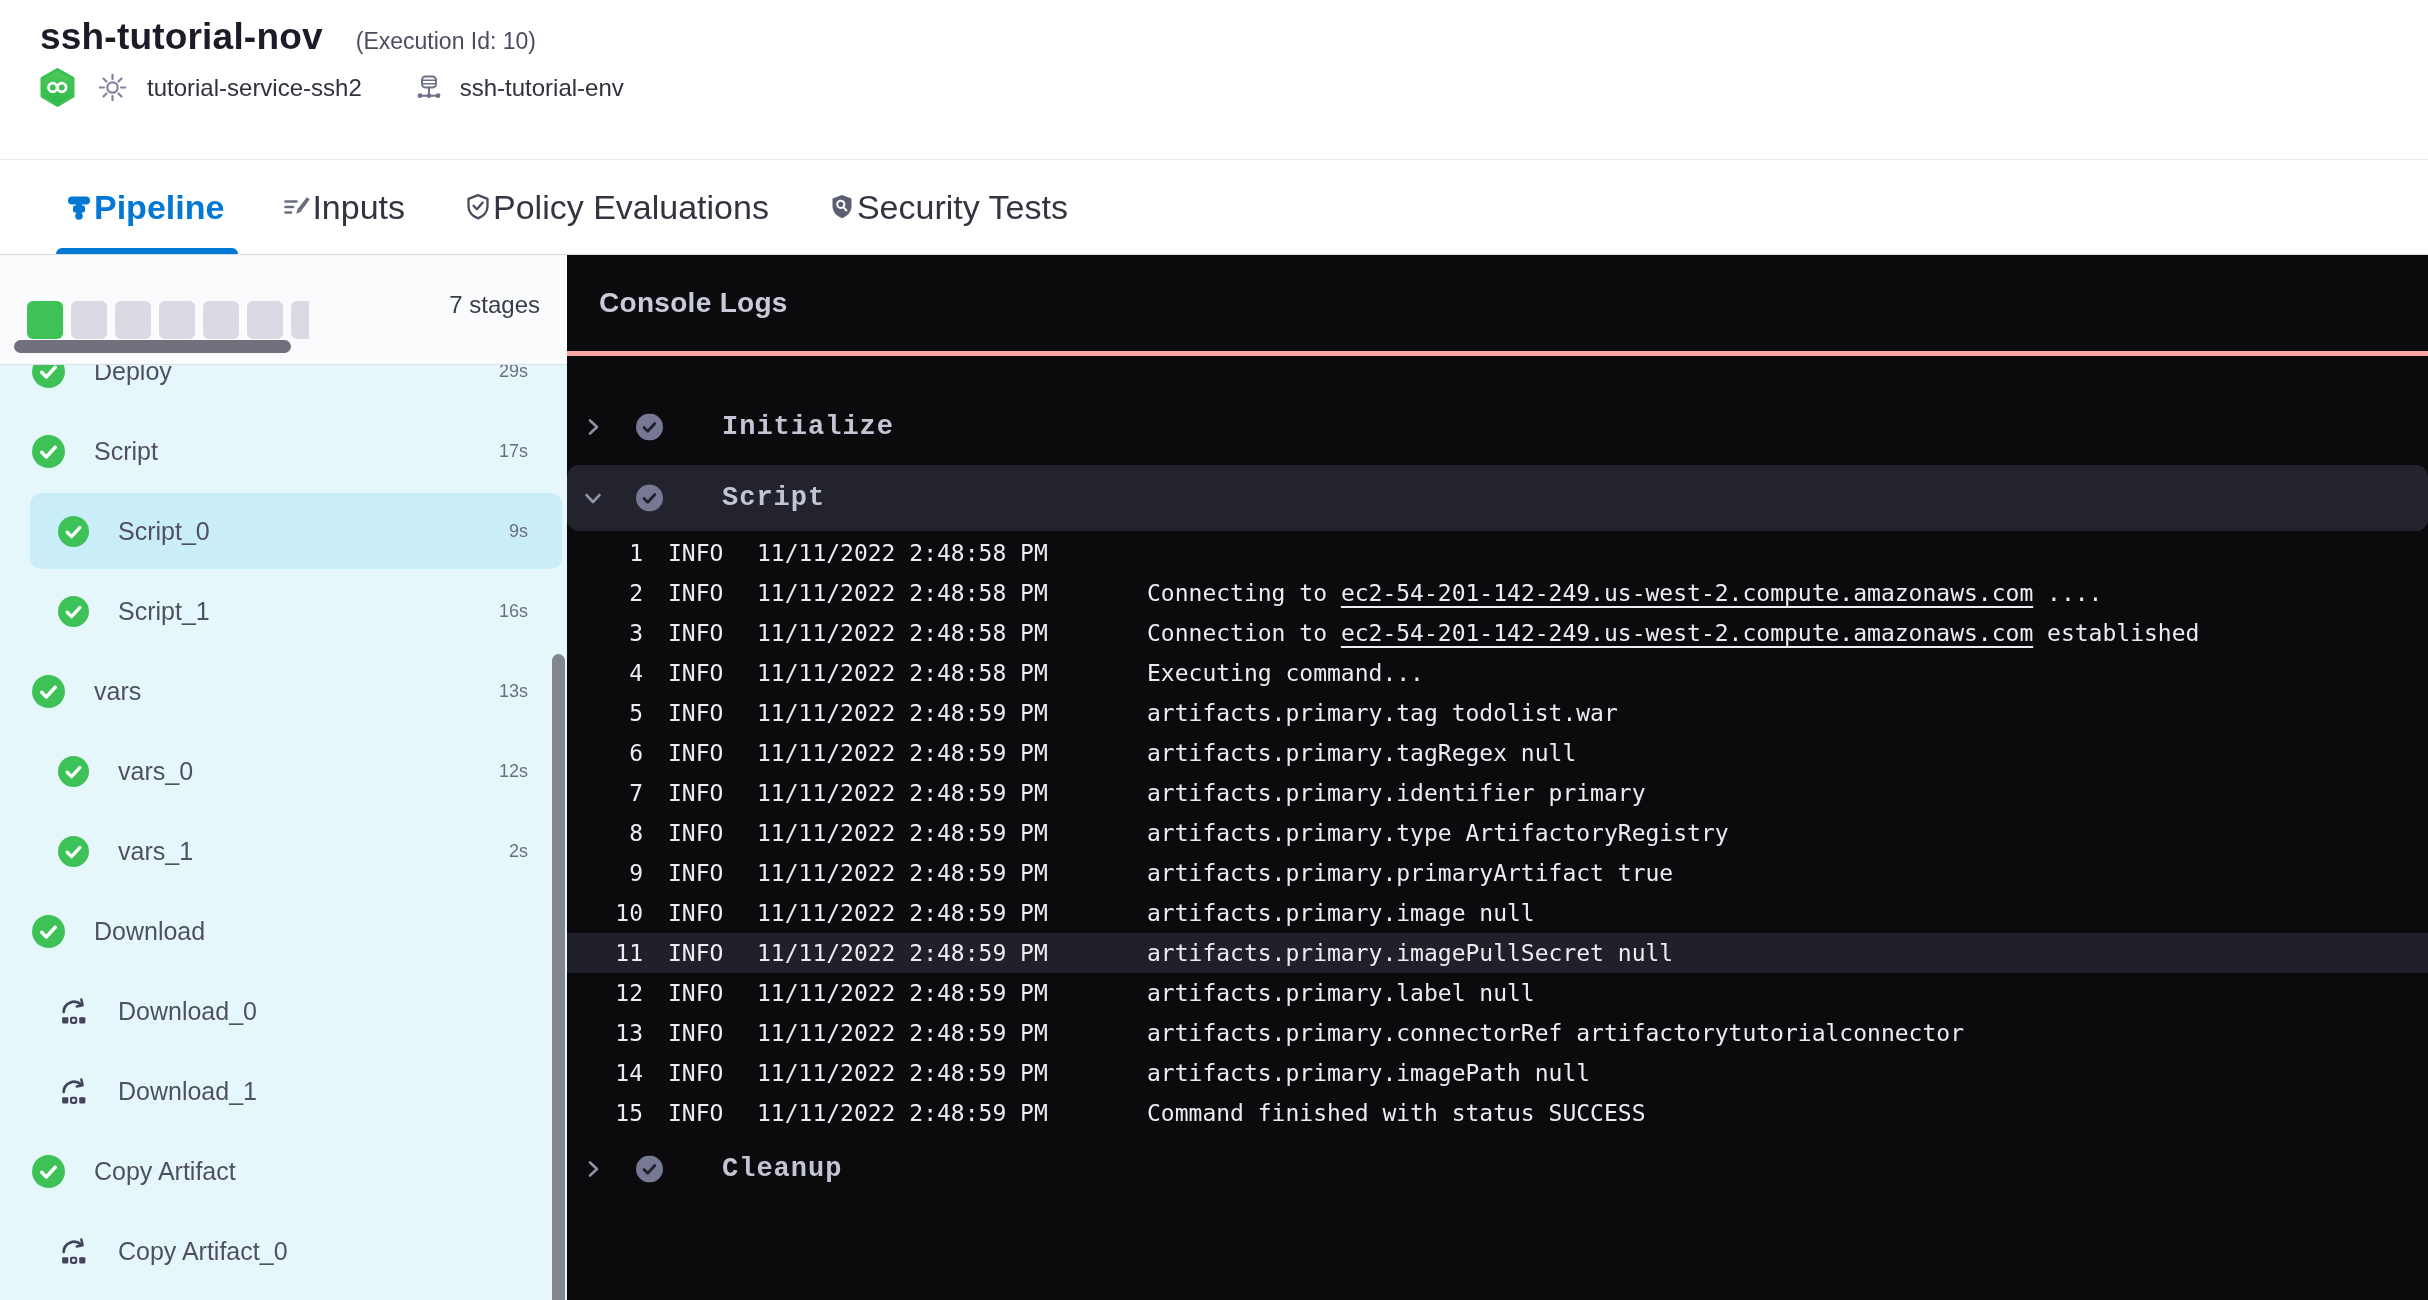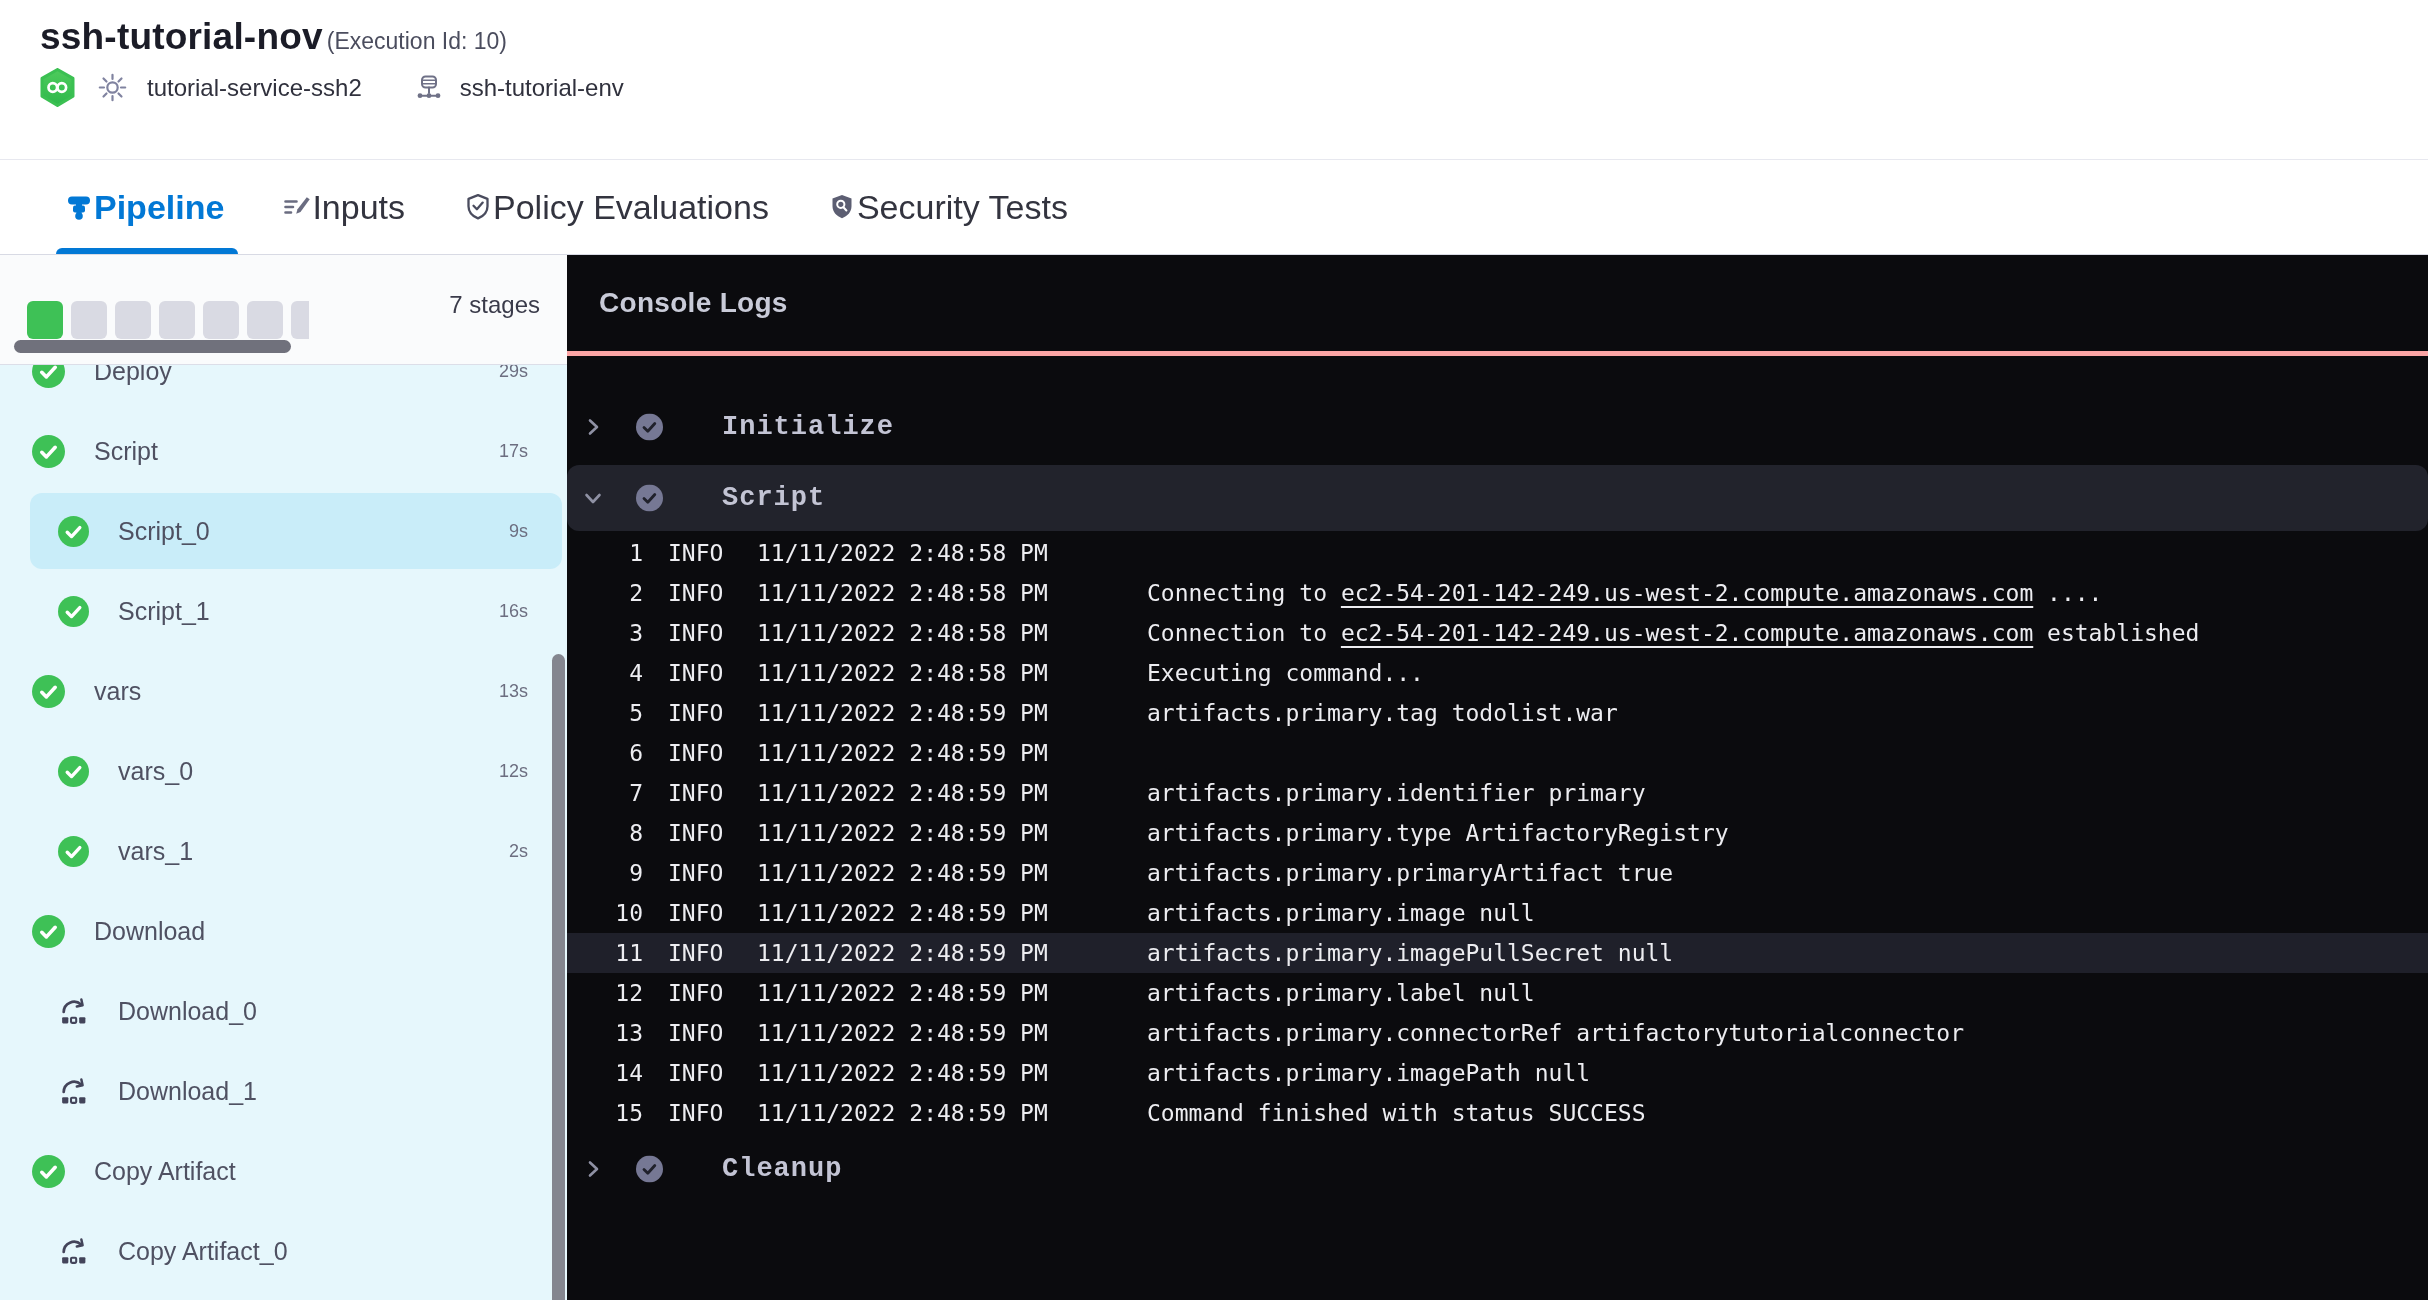--- a/index.html
+++ b/index.html
@@ -21,21 +21,21 @@
     --scrollbar-gray:#84868f;
   }
   *{box-sizing:border-box}
   html,body{margin:0;padding:0}
   body{
     width:2428px;height:1300px;overflow:hidden;background:#fff;
     font-family:"Liberation Sans",sans-serif;color:var(--text-dark);
   }
   
   .app-header{height:160px;border-bottom:1px solid #e7e8ef;padding-left:40px;position:relative}
-  .title-row{padding-top:16px;display:flex;align-items:baseline;gap:4px}
+  .title-row{padding-top:16px;display:flex;align-items:baseline;gap:33px}
   .page-title{font-size:37px;font-weight:700;letter-spacing:.2px;color:var(--text-dark);margin:0}
   .exec-id{font-size:23px;color:#4b4d5e}
   .meta-row{margin-top:10px;display:flex;align-items:center}
   .meta-row .svc-name,.meta-row .env-name{font-size:24px;color:#30313d}
   .m-badge{margin-right:22px;display:flex}
   .m-gear{margin-right:19px;display:flex}
   .svc-name{margin-right:52px}
   .m-env{margin-right:16px;display:flex}
   
   .tab-bar{height:95px;border-bottom:1px solid #d8dae4;display:flex;align-items:center;padding-left:64px;gap:58px}
@@ -354,21 +354,21 @@
         </span>
         <span class="sec-label">Script</span>
       </div>
 
       <div id="log-lines">
           <div class="log-line" style="top: 176px;"><span class="ln">1</span><span class="lvl">INFO</span><span class="time">11/11/2022 2:48:58 PM</span></div>
           <div class="log-line" style="top: 216px;"><span class="ln">2</span><span class="lvl">INFO</span><span class="time">11/11/2022 2:48:58 PM</span><span class="msg"><span>Connecting to </span><span class="loglink">ec2-54-201-142-249.us-west-2.compute.amazonaws.com</span><span> ....</span></span></div>
           <div class="log-line" style="top: 256px;"><span class="ln">3</span><span class="lvl">INFO</span><span class="time">11/11/2022 2:48:58 PM</span><span class="msg"><span>Connection to </span><span class="loglink">ec2-54-201-142-249.us-west-2.compute.amazonaws.com</span><span> established</span></span></div>
           <div class="log-line" style="top: 296px;"><span class="ln">4</span><span class="lvl">INFO</span><span class="time">11/11/2022 2:48:58 PM</span><span class="msg"><span>Executing command...</span></span></div>
           <div class="log-line" style="top: 336px;"><span class="ln">5</span><span class="lvl">INFO</span><span class="time">11/11/2022 2:48:59 PM</span><span class="msg"><span>artifacts.primary.tag todolist.war</span></span></div>
-          <div class="log-line" style="top: 376px;"><span class="ln">6</span><span class="lvl">INFO</span><span class="time">11/11/2022 2:48:59 PM</span></div>
+          <div class="log-line" style="top: 376px;"><span class="ln">6</span><span class="lvl">INFO</span><span class="time">11/11/2022 2:48:59 PM</span><span class="msg"><span>artifacts.primary.tagRegex null</span></span></div>
           <div class="log-line" style="top: 416px;"><span class="ln">7</span><span class="lvl">INFO</span><span class="time">11/11/2022 2:48:59 PM</span><span class="msg"><span>artifacts.primary.identifier primary</span></span></div>
           <div class="log-line" style="top: 456px;"><span class="ln">8</span><span class="lvl">INFO</span><span class="time">11/11/2022 2:48:59 PM</span><span class="msg"><span>artifacts.primary.type ArtifactoryRegistry</span></span></div>
           <div class="log-line" style="top: 496px;"><span class="ln">9</span><span class="lvl">INFO</span><span class="time">11/11/2022 2:48:59 PM</span><span class="msg"><span>artifacts.primary.primaryArtifact true</span></span></div>
           <div class="log-line" style="top: 536px;"><span class="ln">10</span><span class="lvl">INFO</span><span class="time">11/11/2022 2:48:59 PM</span><span class="msg"><span>artifacts.primary.image null</span></span></div>
           <div class="log-line highlight" style="top: 576px;"><span class="ln">11</span><span class="lvl">INFO</span><span class="time">11/11/2022 2:48:59 PM</span><span class="msg"><span>artifacts.primary.imagePullSecret null</span></span></div>
           <div class="log-line" style="top: 616px;"><span class="ln">12</span><span class="lvl">INFO</span><span class="time">11/11/2022 2:48:59 PM</span><span class="msg"><span>artifacts.primary.label null</span></span></div>
           <div class="log-line" style="top: 656px;"><span class="ln">13</span><span class="lvl">INFO</span><span class="time">11/11/2022 2:48:59 PM</span><span class="msg"><span>artifacts.primary.connectorRef artifactorytutorialconnector</span></span></div>
           <div class="log-line" style="top: 696px;"><span class="ln">14</span><span class="lvl">INFO</span><span class="time">11/11/2022 2:48:59 PM</span><span class="msg"><span>artifacts.primary.imagePath null</span></span></div>
           <div class="log-line" style="top: 736px;"><span class="ln">15</span><span class="lvl">INFO</span><span class="time">11/11/2022 2:48:59 PM</span><span class="msg"><span>Command finished with status SUCCESS</span></span></div>
         </div>

